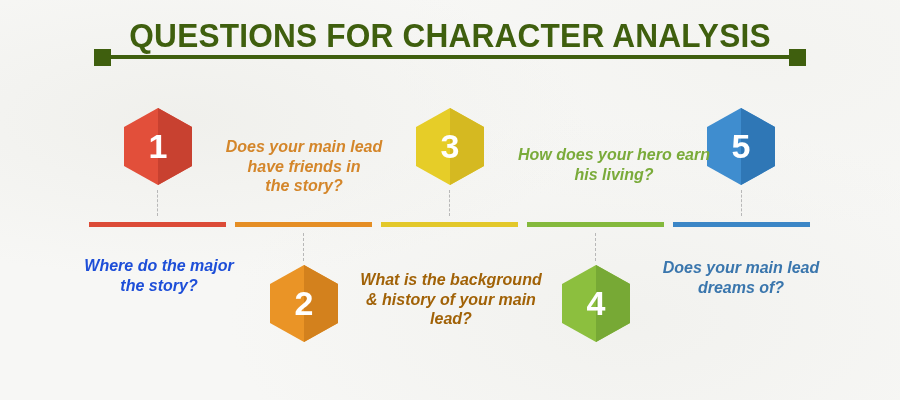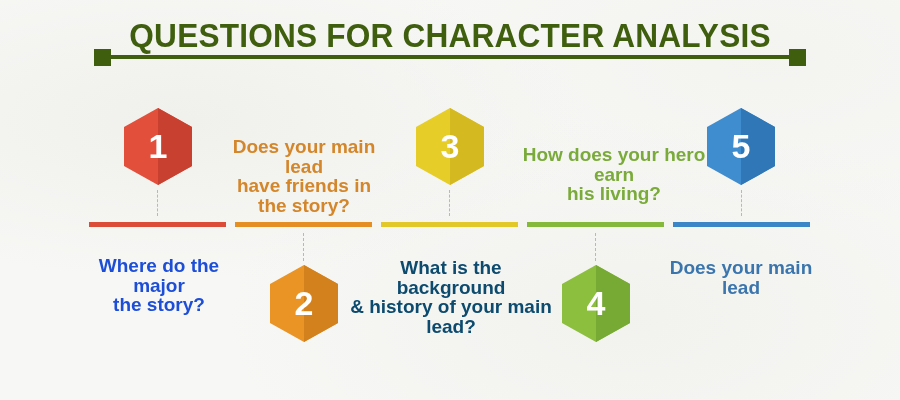--- a/index.html
+++ b/index.html
@@ -60,22 +60,23 @@
       line-height: 77px;
       text-align: center;
       color: #ffffff;
       font-weight: bold;
       font-size: 34px;
     }
     .q {
       position: absolute;
       text-align: center;
       font-weight: bold;
-      font-size: 19px;
+      font-size: 16px;
       line-height: 19.5px;
+      font-style: italic;
     }
   </style>
 </head>
 <body>
 
 <div class="texture"></div>
 
 <div class="title">QUESTIONS FOR CHARACTER ANALYSIS</div>
 <div class="title-sq" style="left:94px;"></div>
 <div class="title-line"></div>
@@ -137,26 +138,27 @@
   <div>Where do the major</div>
   <div>the story?</div>
 </div>
 
 <div class="q" style="left:216px;top:137px;width:176px;color:#d4862a;">
   <div>Does your main lead</div>
   <div>have friends in</div>
   <div>the story?</div>
 </div>
 
-<div class="q" style="left:348px;top:258px;width:206px;color:#0c4a6e;">
+<div class="q" style="left:348px;top:270px;width:206px;color:#a16207;">
   <div>What is the background</div>
   <div>&amp; history of your main</div>
   <div>lead?</div>
 </div>
 
 <div class="q" style="left:506px;top:145px;width:216px;color:#7aab3a;">
   <div>How does your hero earn</div>
   <div>his living?</div>
 </div>
 
 <div class="q" style="left:652px;top:258px;width:178px;color:#3a76ad;">
   <div>Does your main lead</div>
+  <div>dreams of?</div>
 </div>
 
 </body></html>

